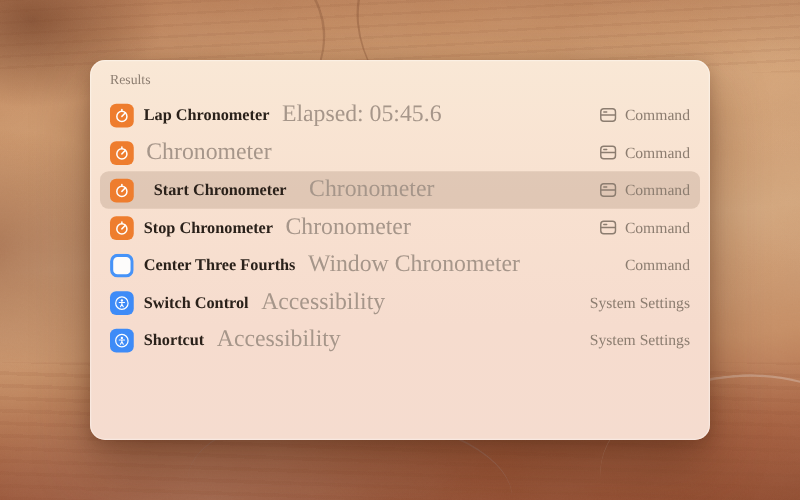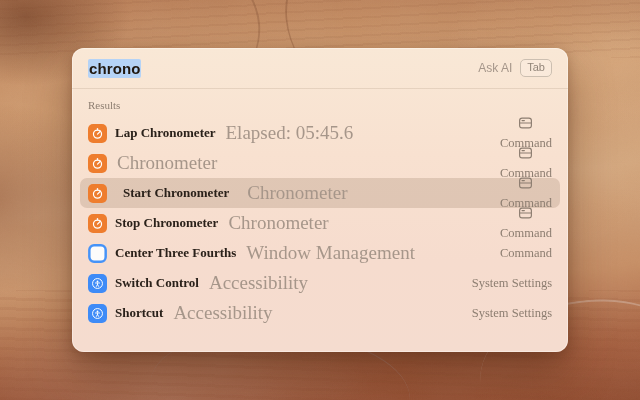--- a/index.html
+++ b/index.html
@@ -57,21 +57,21 @@
   
   .results{flex:1;padding:6px 8px 2px;overflow:hidden;font-family:Liberation Serif, serif;}
   .results-label{font-size:11px;color:#8d7e71;padding:4px 8px 7px;}
   .row{height:30px;display:flex;align-items:center;gap:8px;padding:0 8px;border-radius:7px;cursor:default;}
   .row.selected{background:rgba(99,67,46,.16);gap:16px;}
   .icon-badge{width:19px;height:19px;border-radius:5px;flex:0 0 19px;display:flex;align-items:center;justify-content:center;}
   .icon-badge svg{display:block;}
   .row-title{font-size:13px;font-weight:700;color:#2a211a;white-space:nowrap;}
   .row-subtitle{font-size:19px;color:#a6968a;white-space:nowrap;margin-left:2px;}
   .row-spacer{flex:1;}
-  .row-accessory{display:flex;align-items:center;gap:6px;color:#8c7d70;font-size:12.5px;flex-direction:column;}
+  .row-accessory{display:flex;align-items:center;gap:6px;color:#8c7d70;font-size:12.5px;}
   .row-accessory svg{display:block;color:#8c7d70;}
 
   
   .footer{flex:0 0 28px;display:flex;align-items:center;padding:0 10px;gap:8px;
     background:#f7efe4;border-top:1px solid rgba(96,62,40,.10);}
   .footer-spacer{flex:1;}
   .footer-primary{display:flex;align-items:center;gap:6px;cursor:pointer;}
   .footer-primary-label{font-size:12px;font-weight:700;color:#42362b;}
   .footer-actions{display:flex;align-items:center;gap:4px;cursor:pointer;}
   .footer-actions-label{font-size:12px;color:#7e7064;margin-right:2px;}
@@ -105,26 +105,20 @@
           <feFuncA type="linear" slope="0.12"></feFuncA>
         </feComponentTransfer>
     </filter>
     <rect width="100%" height="100%" filter="url(#mottle)"></rect>
     <rect width="100%" height="100%" filter="url(#grain)"></rect>
   </svg>
 </div>
 
 <div class="window">
 
-  <div class="search-bar">
-    <div class="search-text"><span class="sel">chrono</span></div>
-    <div class="search-spacer"></div>
-    <span class="ask-ai">Ask AI</span>
-    <span class="tab-badge">Tab</span>
-  </div>
 
   <div class="results">
     <div class="results-label">Results</div>
     <div id="rows-container">
         <div class="row">
           <span class="icon-badge" style="background: rgb(238, 125, 46);">
             <svg width="15" height="15" viewBox="0 0 20 20" fill="none">
               <circle cx="10" cy="10.8" r="5.4" stroke="#fff" stroke-width="1.6"></circle>
               <path d="M10 10.8 L13.8 7" stroke="#fff" stroke-width="1.6" stroke-linecap="round"></path>
               <path d="M10 3.4 L10 5" stroke="#fff" stroke-width="1.6" stroke-linecap="round"></path>
@@ -209,21 +203,21 @@
             <span>Command</span>
           </span>
         </div>
         <div class="row">
           <span class="icon-badge" style="background: transparent;">
             <svg width="19" height="19" viewBox="0 0 20 20" fill="none">
               <rect x="1.4" y="1.4" width="17.2" height="17.2" rx="5" stroke="#4693F8" stroke-width="2.6" fill="#fdfcfb"></rect>
             </svg>
           </span>
           <span class="row-title">Center Three Fourths</span>
-          <span class="row-subtitle">Window Management</span>
+          <span class="row-subtitle">Window Chronometer</span>
           <span class="row-spacer"></span>
           <span class="row-accessory">
             <span>Command</span>
           </span>
         </div>
         <div class="row">
           <span class="icon-badge" style="background: rgb(62, 139, 247);">
             <svg width="15" height="15" viewBox="0 0 20 20" fill="none">
               <circle cx="10" cy="10" r="6.6" stroke="#fff" stroke-width="1.3"></circle>
               <circle cx="10" cy="7.2" r="1.25" fill="#fff"></circle>

